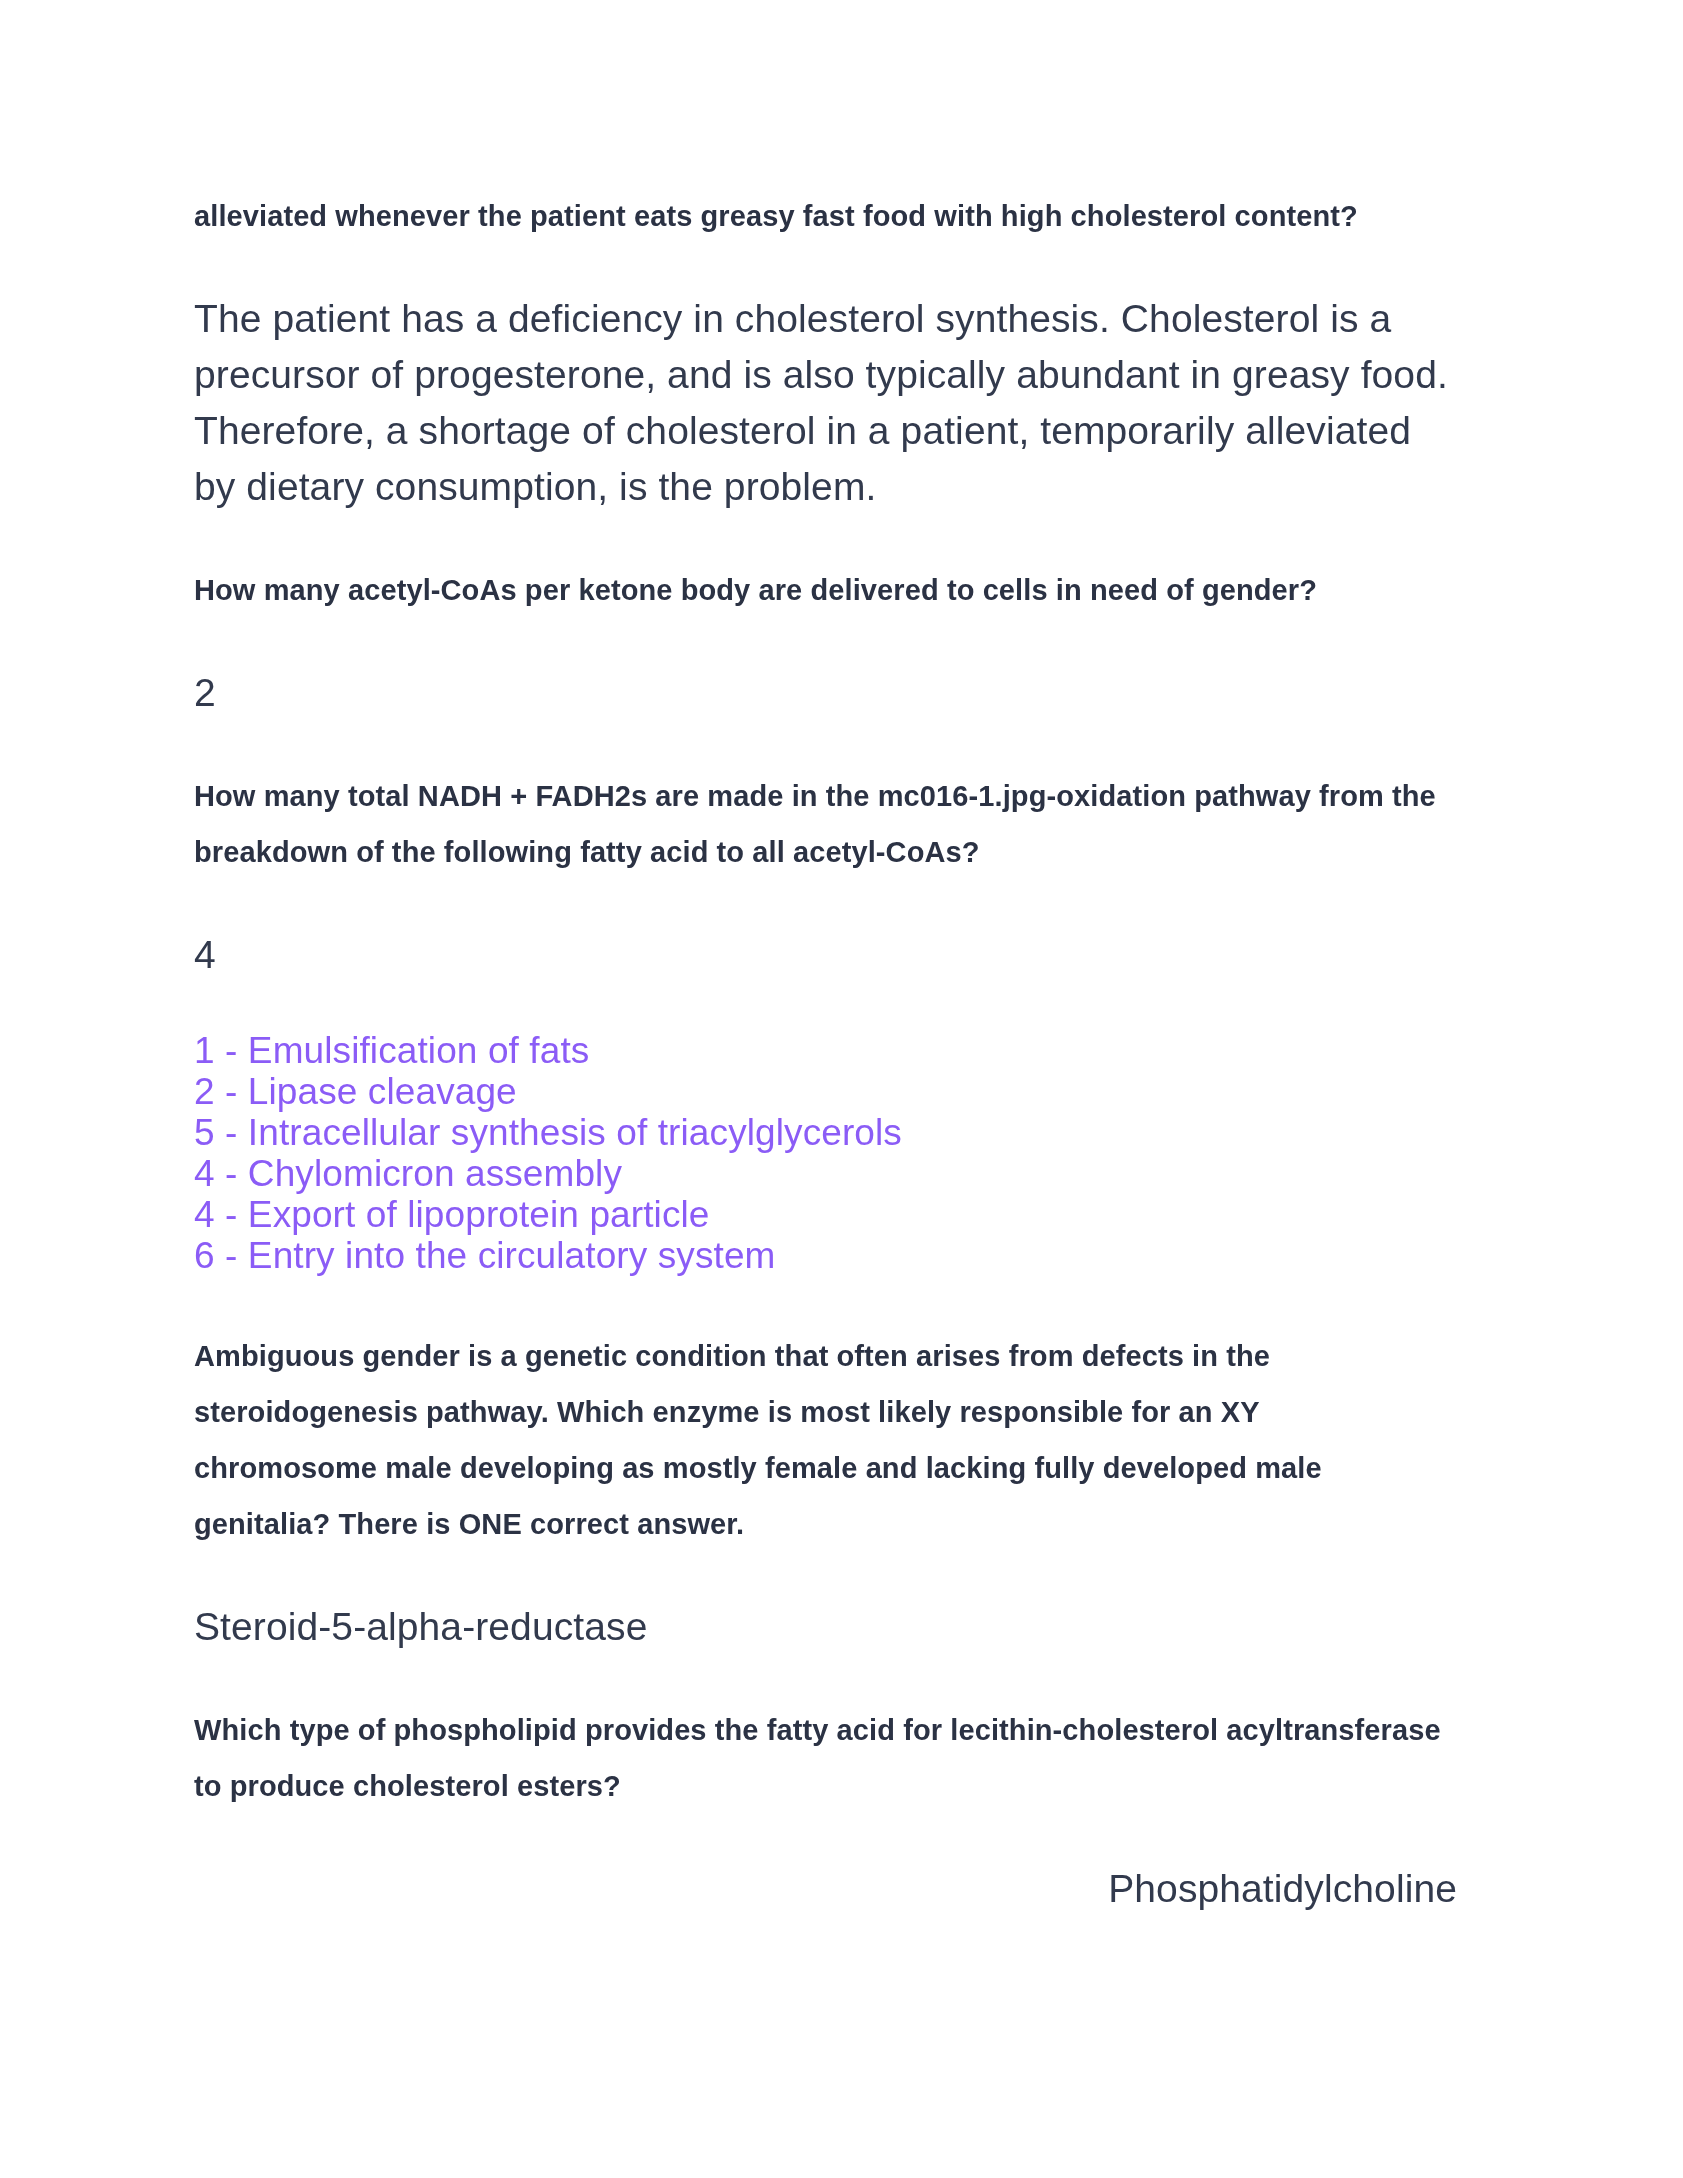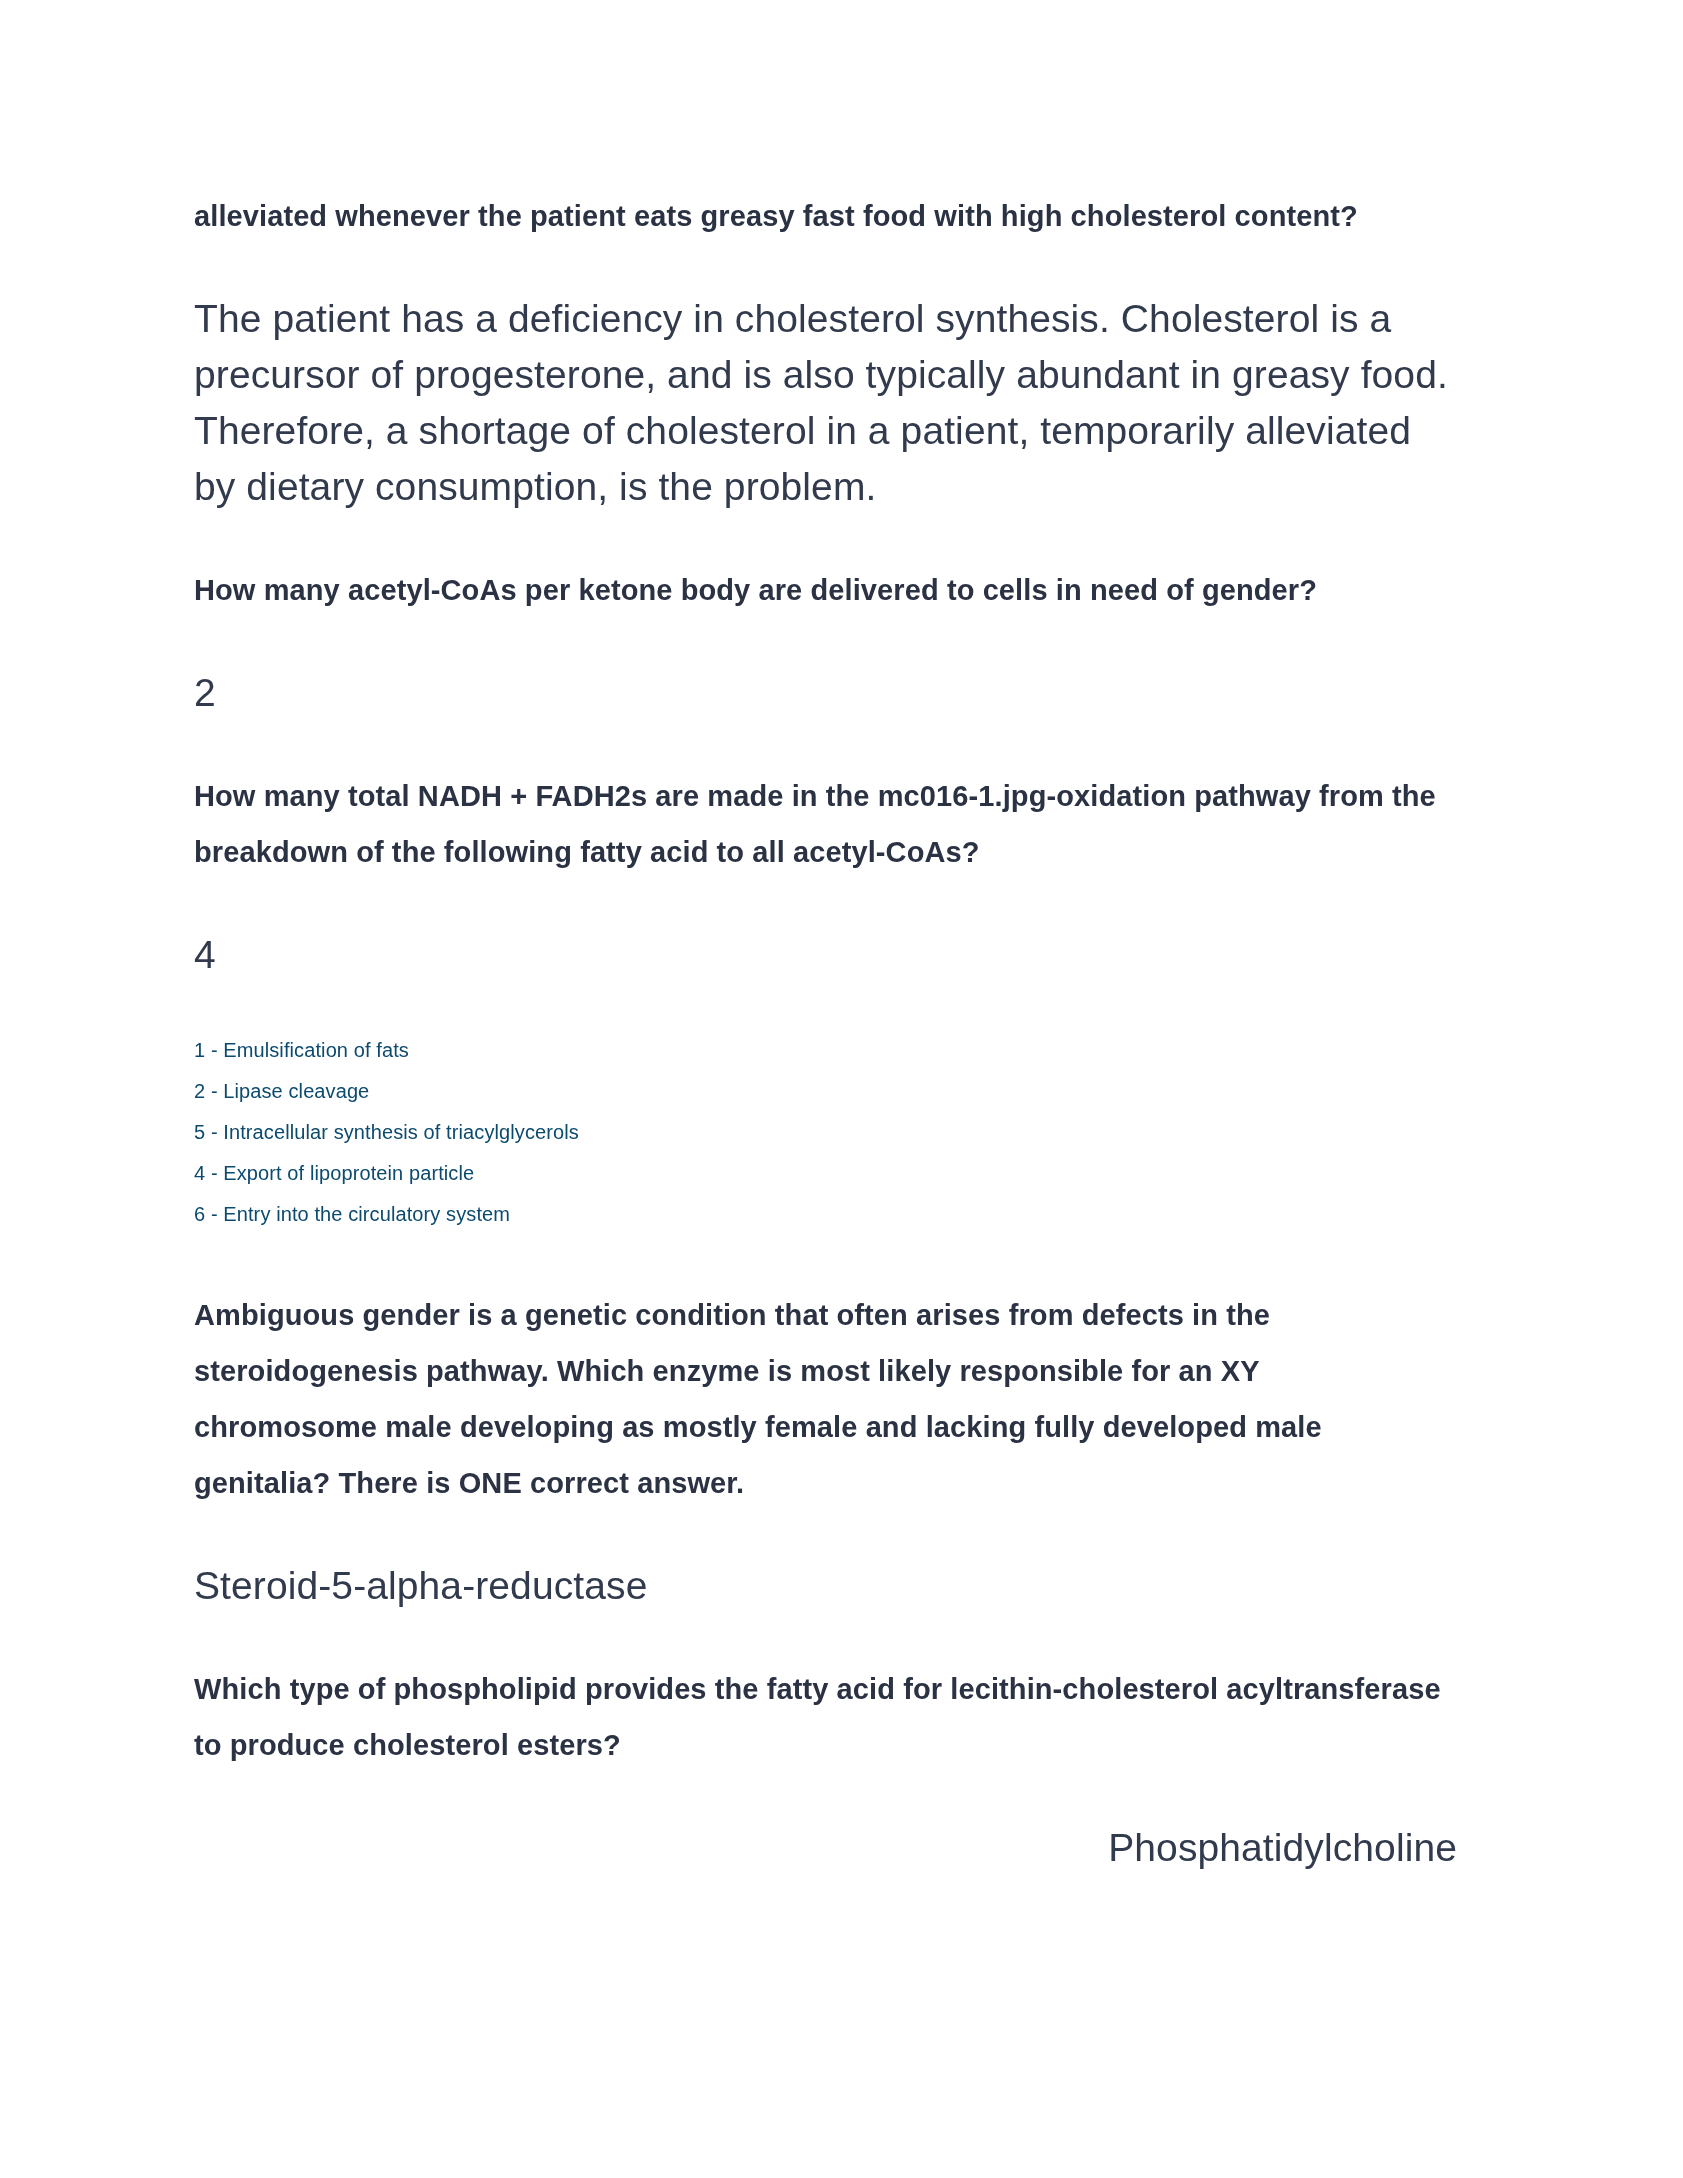--- a/index.html
+++ b/index.html
@@ -41,26 +41,26 @@
   .a-block {
     font-size: 39px;
     font-weight: normal;
     line-height: 56px;
     letter-spacing: 0.1px;
     margin: 0 0 47px 0;
     color: #323a4d;
   }
 
   .steps-list {
-    font-size: 20px;
+    font-size: 37px;
     font-weight: normal;
     line-height: 41px;
     letter-spacing: 0.1px;
     margin: 0 0 52px 0;
-    color: #0c4a6e;
+    color: #8b5cf6;
   }
   .steps-list .step-line {
     display: block;
     white-space: pre;
   }
 
   .last-block {
     margin-bottom: 0;
     text-align: right;
   }
@@ -73,20 +73,21 @@
       <p class="q-block">alleviated whenever the patient eats greasy fast food with high cholesterol content?</p>
       <p class="a-block">The patient has a deficiency in cholesterol synthesis. Cholesterol is a precursor of progesterone, and is also typically abundant in greasy food. Therefore, a shortage of cholesterol in a patient, temporarily alleviated by dietary consumption, is the problem.</p>
       <p class="q-block">How many acetyl-CoAs per ketone body are delivered to cells in need of gender?</p>
       <p class="a-block">2</p>
       <p class="q-block">How many total NADH + FADH2s are made in the mc016-1.jpg-oxidation pathway from the breakdown of the following fatty acid to all acetyl-CoAs?</p>
       <p class="a-block">4</p>
       <div class="steps-list">
         <span class="step-line">1 - Emulsification of fats</span>
         <span class="step-line">2 - Lipase cleavage</span>
         <span class="step-line">5 - Intracellular synthesis of triacylglycerols</span>
+        <span class="step-line">4 - Chylomicron assembly</span>
         <span class="step-line">4 - Export of lipoprotein particle</span>
         <span class="step-line">6 - Entry into the circulatory system</span>
       </div>
       <p class="q-block">Ambiguous gender is a genetic condition that often arises from defects in the steroidogenesis pathway. Which enzyme is most likely responsible for an XY chromosome male developing as mostly female and lacking fully developed male genitalia? There is ONE correct answer.</p>
       <p class="a-block">Steroid-5-alpha-reductase</p>
       <p class="q-block">Which type of phospholipid provides the fatty acid for lecithin-cholesterol acyltransferase to produce cholesterol esters?</p>
       <p class="a-block last-block">Phosphatidylcholine</p>
     </div>
 </div>
 

